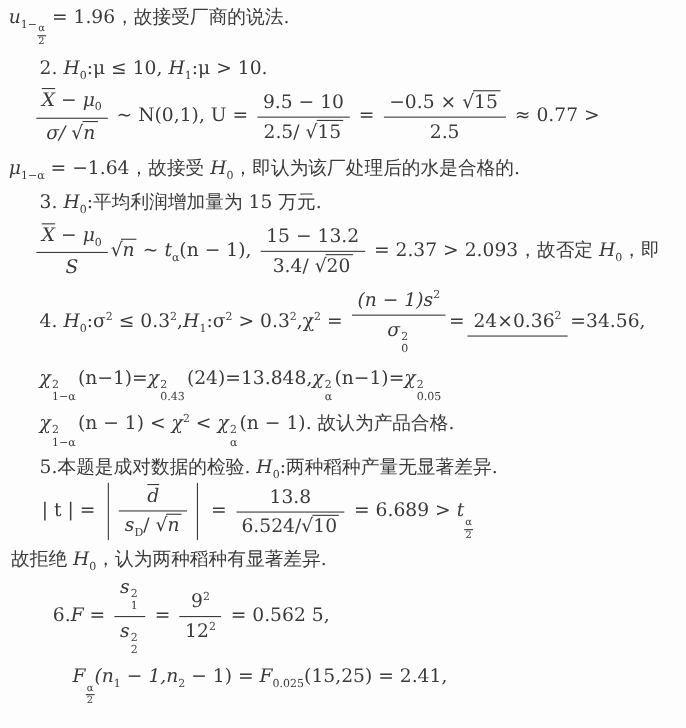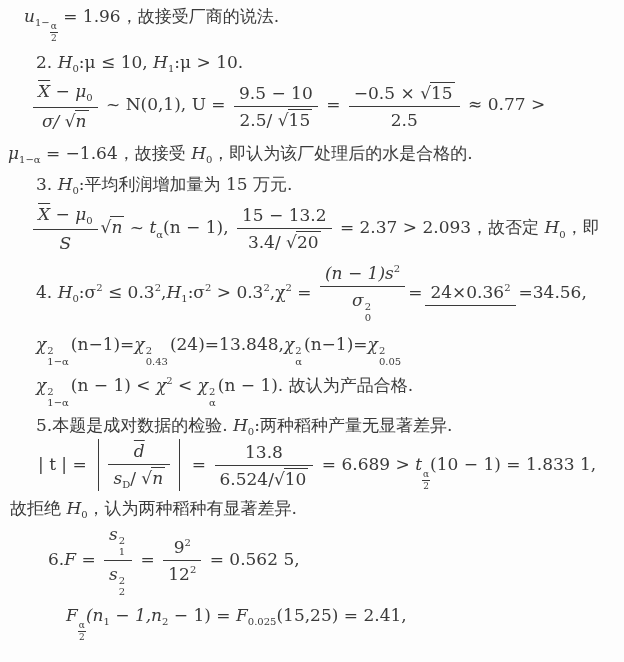--- a/index.html
+++ b/index.html
@@ -24,21 +24,21 @@
   .sfrac{display:inline-flex;flex-direction:column;align-items:center;font-size:9px;line-height:1.15;vertical-align:-3px;font-style:normal;}
   .sfrac .n{border-bottom:1px solid #3a3a3a;padding:0 1px;}
   .ss{display:inline-flex;flex-direction:column;align-items:flex-start;font-size:10px;line-height:1.1;vertical-align:-4px;margin:0 2px 0 1px;font-style:normal;}
   .abar{display:inline-block;width:1.3px;height:52px;background:#3a3a3a;vertical-align:middle;margin:0 6px;}
 </style>
 </head>
 <body>
 
 <div class="page">
 
-  <div class="line" style="margin-left:16px;"><span class="v">u</span><sub><span>1−</span><span class="sfrac">
+  <div class="line" style="margin-left:0;"><span class="v">u</span><sub><span>1−</span><span class="sfrac">
           <span class="n">α</span>
           <span>2</span>
         </span></sub><span> = 1.96，故接受厂商的说法.</span></div>
 
   <div class="line" style="margin-left:28px;margin-top:8px;"><span>2. </span><span class="v">H</span><sub>0</sub><span>:μ ≤ 10, </span><span class="v">H</span><sub>1</sub><span>:μ &gt; 10.</span></div>
 
   <div class="line" style="margin-left:22px;margin-top:6px;"><span class="frac"><span class="num"><span class="v ol">X</span><span class="v"> − μ</span><sub>0</sub></span><span class="den"><span class="v">σ/ </span><span class="sq"><span class="rs">√</span><span class="rad v">n</span></span></span></span><span> ~ N(0,1), U = </span><span class="frac"><span class="num">9.5 − 10</span><span class="den"><span>2.5/ </span><span class="sq"><span class="rs">√</span><span class="rad">15</span></span></span></span><span> = </span><span class="frac"><span class="num"><span>−0.5 × </span><span class="sq"><span class="rs">√</span><span class="rad">15</span></span></span><span class="den">2.5</span></span><span> ≈ 0.77 &gt;</span></div>
 
   <div class="line" style="margin-left:0;margin-top:10px;"><span class="v">μ</span><sub>1−α</sub><span> = −1.64，故接受 </span><span class="v">H</span><sub>0</sub><span>，即认为该厂处理后的水是合格的.</span></div>
 
@@ -72,21 +72,21 @@
       </span><span>(n − 1) &lt; </span><span class="v">χ</span><sup>2</sup><span> &lt; </span><span class="v">χ</span><span class="ss">
         <span>2</span>
         <span>α</span>
       </span><span>(n − 1). 故认为产品合格.</span></div>
 
   <div class="line" style="margin-left:28px;margin-top:6px;"><span>5.本题是成对数据的检验. </span><span class="v">H</span><sub>0</sub><span>:两种稻种产量无显著差异.</span></div>
 
   <div class="line" style="margin-left:30px;margin-top:2px;"><span>| t | = </span><span class="abar"></span><span class="frac"><span class="num"><span class="v ol">d</span></span><span class="den"><span class="v">s</span><sub>D</sub><span>/ </span><span class="sq"><span class="rs">√</span><span class="rad v">n</span></span></span></span><span class="abar"></span><span> = </span><span class="frac"><span class="num">13.8</span><span class="den"><span>6.524/</span><span class="sq"><span class="rs">√</span><span class="rad">10</span></span></span></span><span> = 6.689 &gt; </span><span class="v">t</span><sub><span class="sfrac">
           <span class="n">α</span>
           <span>2</span>
-        </span></sub><span>(10 − 1) = 1.833 1,</span></div>
+        </span></sub></div>
 
   <div class="line" style="margin-left:2px;margin-top:6px;"><span>故拒绝 </span><span class="v">H</span><sub>0</sub><span>，认为两种稻种有显著差异.</span></div>
 
   <div class="line" style="margin-left:40px;margin-top:2px;"><span>6.</span><span class="v">F</span><span> = </span><span class="frac"><span class="num"><span class="v">s</span><span class="ss">
             <span>2</span>
             <span>1</span>
           </span></span><span class="den"><span class="v">s</span><span class="ss">
             <span>2</span>
             <span>2</span>
           </span></span></span><span> = </span><span class="frac"><span class="num"><span>9</span><sup>2</sup></span><span class="den"><span>12</span><sup>2</sup></span></span><span> = 0.562 5,</span></div>

